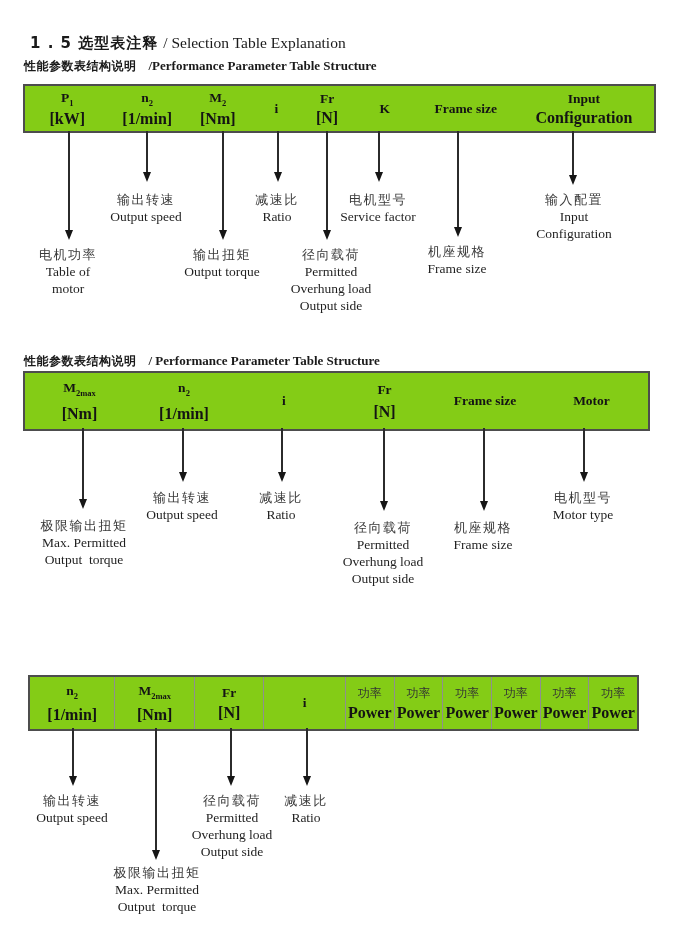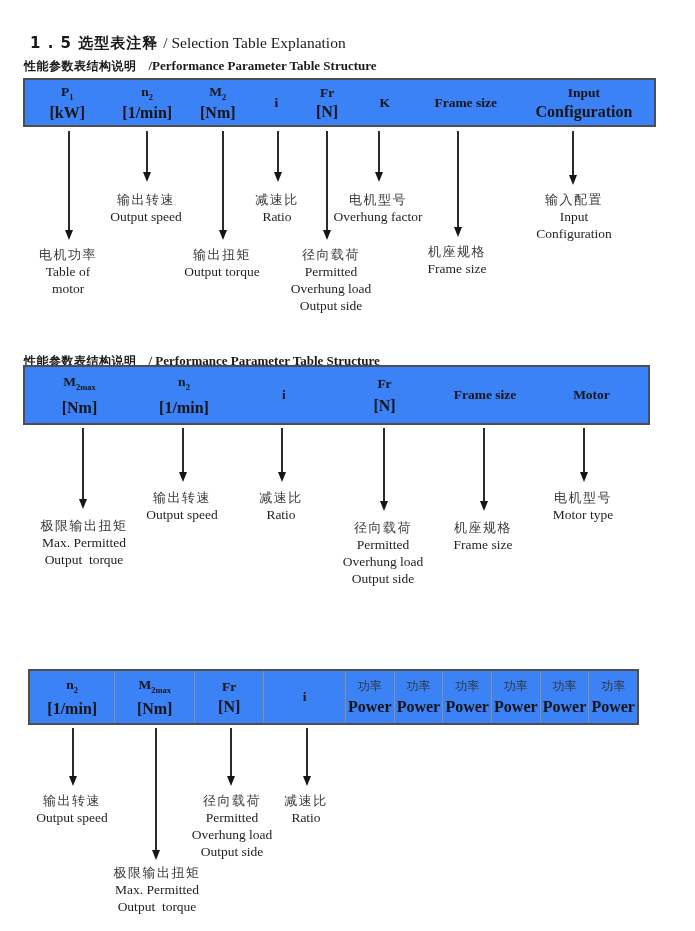--- a/index.html
+++ b/index.html
@@ -8,27 +8,27 @@
 
   
   .doc-title{position:absolute;white-space:pre;}
   .doc-title .tzh{font-family:"DejaVu Sans",sans-serif;font-weight:bold;font-size:15px;letter-spacing:1px;}
   .doc-title .ten{font-family:"Liberation Serif","DejaVu Serif",serif;font-size:15.5px;margin-left:5px;}
   .sec-head{position:absolute;white-space:pre;}
   .sec-head .szh{font-family:"DejaVu Sans",sans-serif;font-weight:bold;font-size:12px;letter-spacing:.5px;}
   .sec-head .sen{font-family:"Liberation Serif","DejaVu Serif",serif;font-weight:bold;font-size:13px;margin-left:12px;}
 
   
-  .ptable{position:absolute;display:flex;background:#3b82f6;border:2px solid #4d4d4d;box-sizing:border-box;}
+  .ptable{position:absolute;display:flex;background:#84cc16;border:2px solid #4d4d4d;box-sizing:border-box;margin-top:6px;}
   .cell{display:flex;flex-direction:column;justify-content:space-evenly;align-items:center;
         box-sizing:border-box;font-weight:bold;color:#141414;padding:2px 0;}
   .cell .cl1{font-size:13.5px;line-height:14px;white-space:pre;}
   .cell .cl2{font-size:16px;line-height:14px;white-space:pre;}
   .cell sub{font-size:8.5px;font-weight:bold;}
-  .cell .zhline{font-family:Liberation Mono, monospace;font-weight:normal;font-size:12px;color:#333;}
+  .cell .zhline{font-family:Liberation Serif, serif;font-weight:normal;font-size:12px;color:#333;}
   .t3 .cell + .cell{border-left:1.5px solid #8f8f8f;}
 
   
   .arrow{position:absolute;width:1.5px;background:#2b2b2b;}
   .arrow::after{content:"";position:absolute;left:50%;bottom:-10px;transform:translateX(-50%);
         width:0;height:0;border-left:4px solid transparent;border-right:4px solid transparent;
         border-top:10px solid #161616;}
 
   
   .lbl{position:absolute;transform:translateX(-50%);text-align:center;}
@@ -108,21 +108,21 @@
     <div class="en">Ratio</div>
   </div>
   <div class="lbl" style="left:331px;top:246px;">
     <div class="zh">径向载荷</div>
     <div class="en">Permitted</div>
     <div class="en">Overhung load</div>
     <div class="en">Output side</div>
   </div>
   <div class="lbl" style="left:378px;top:191px;">
     <div class="zh">电机型号</div>
-    <div class="en">Overhung factor</div>
+    <div class="en">Service factor</div>
   </div>
   <div class="lbl" style="left:457px;top:243px;">
     <div class="zh">机座规格</div>
     <div class="en">Frame size</div>
   </div>
   <div class="lbl" style="left:574px;top:191px;">
     <div class="zh">输入配置</div>
     <div class="en">Input</div>
     <div class="en">Configuration</div>
   </div>

